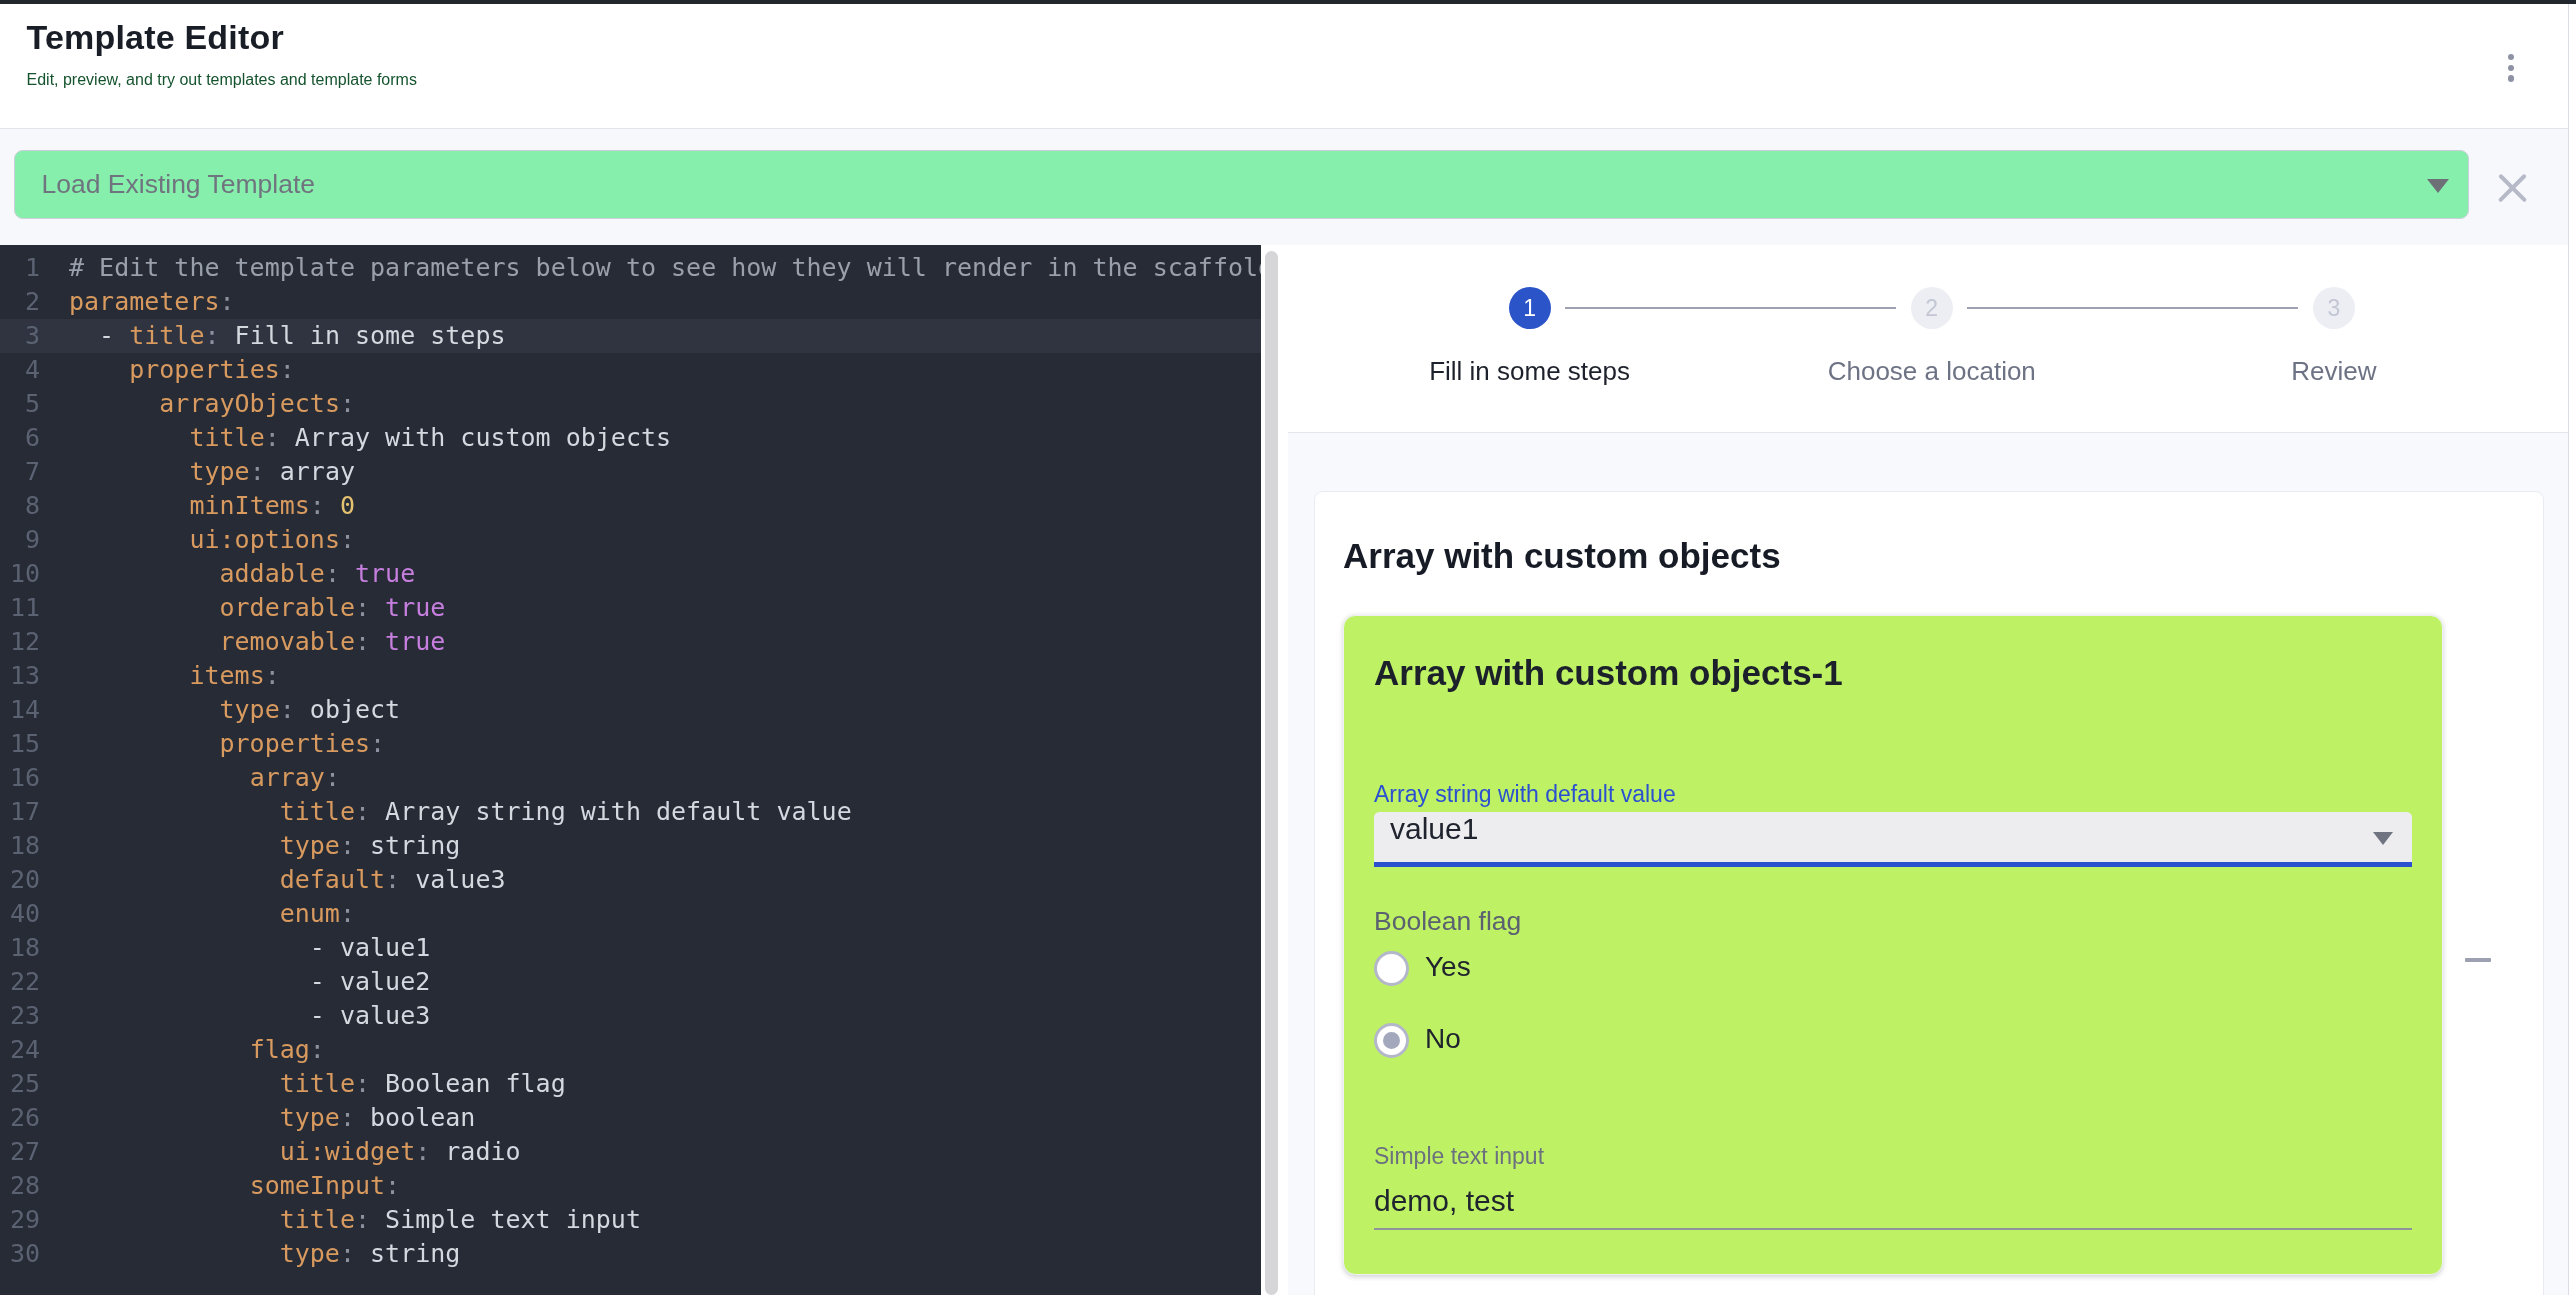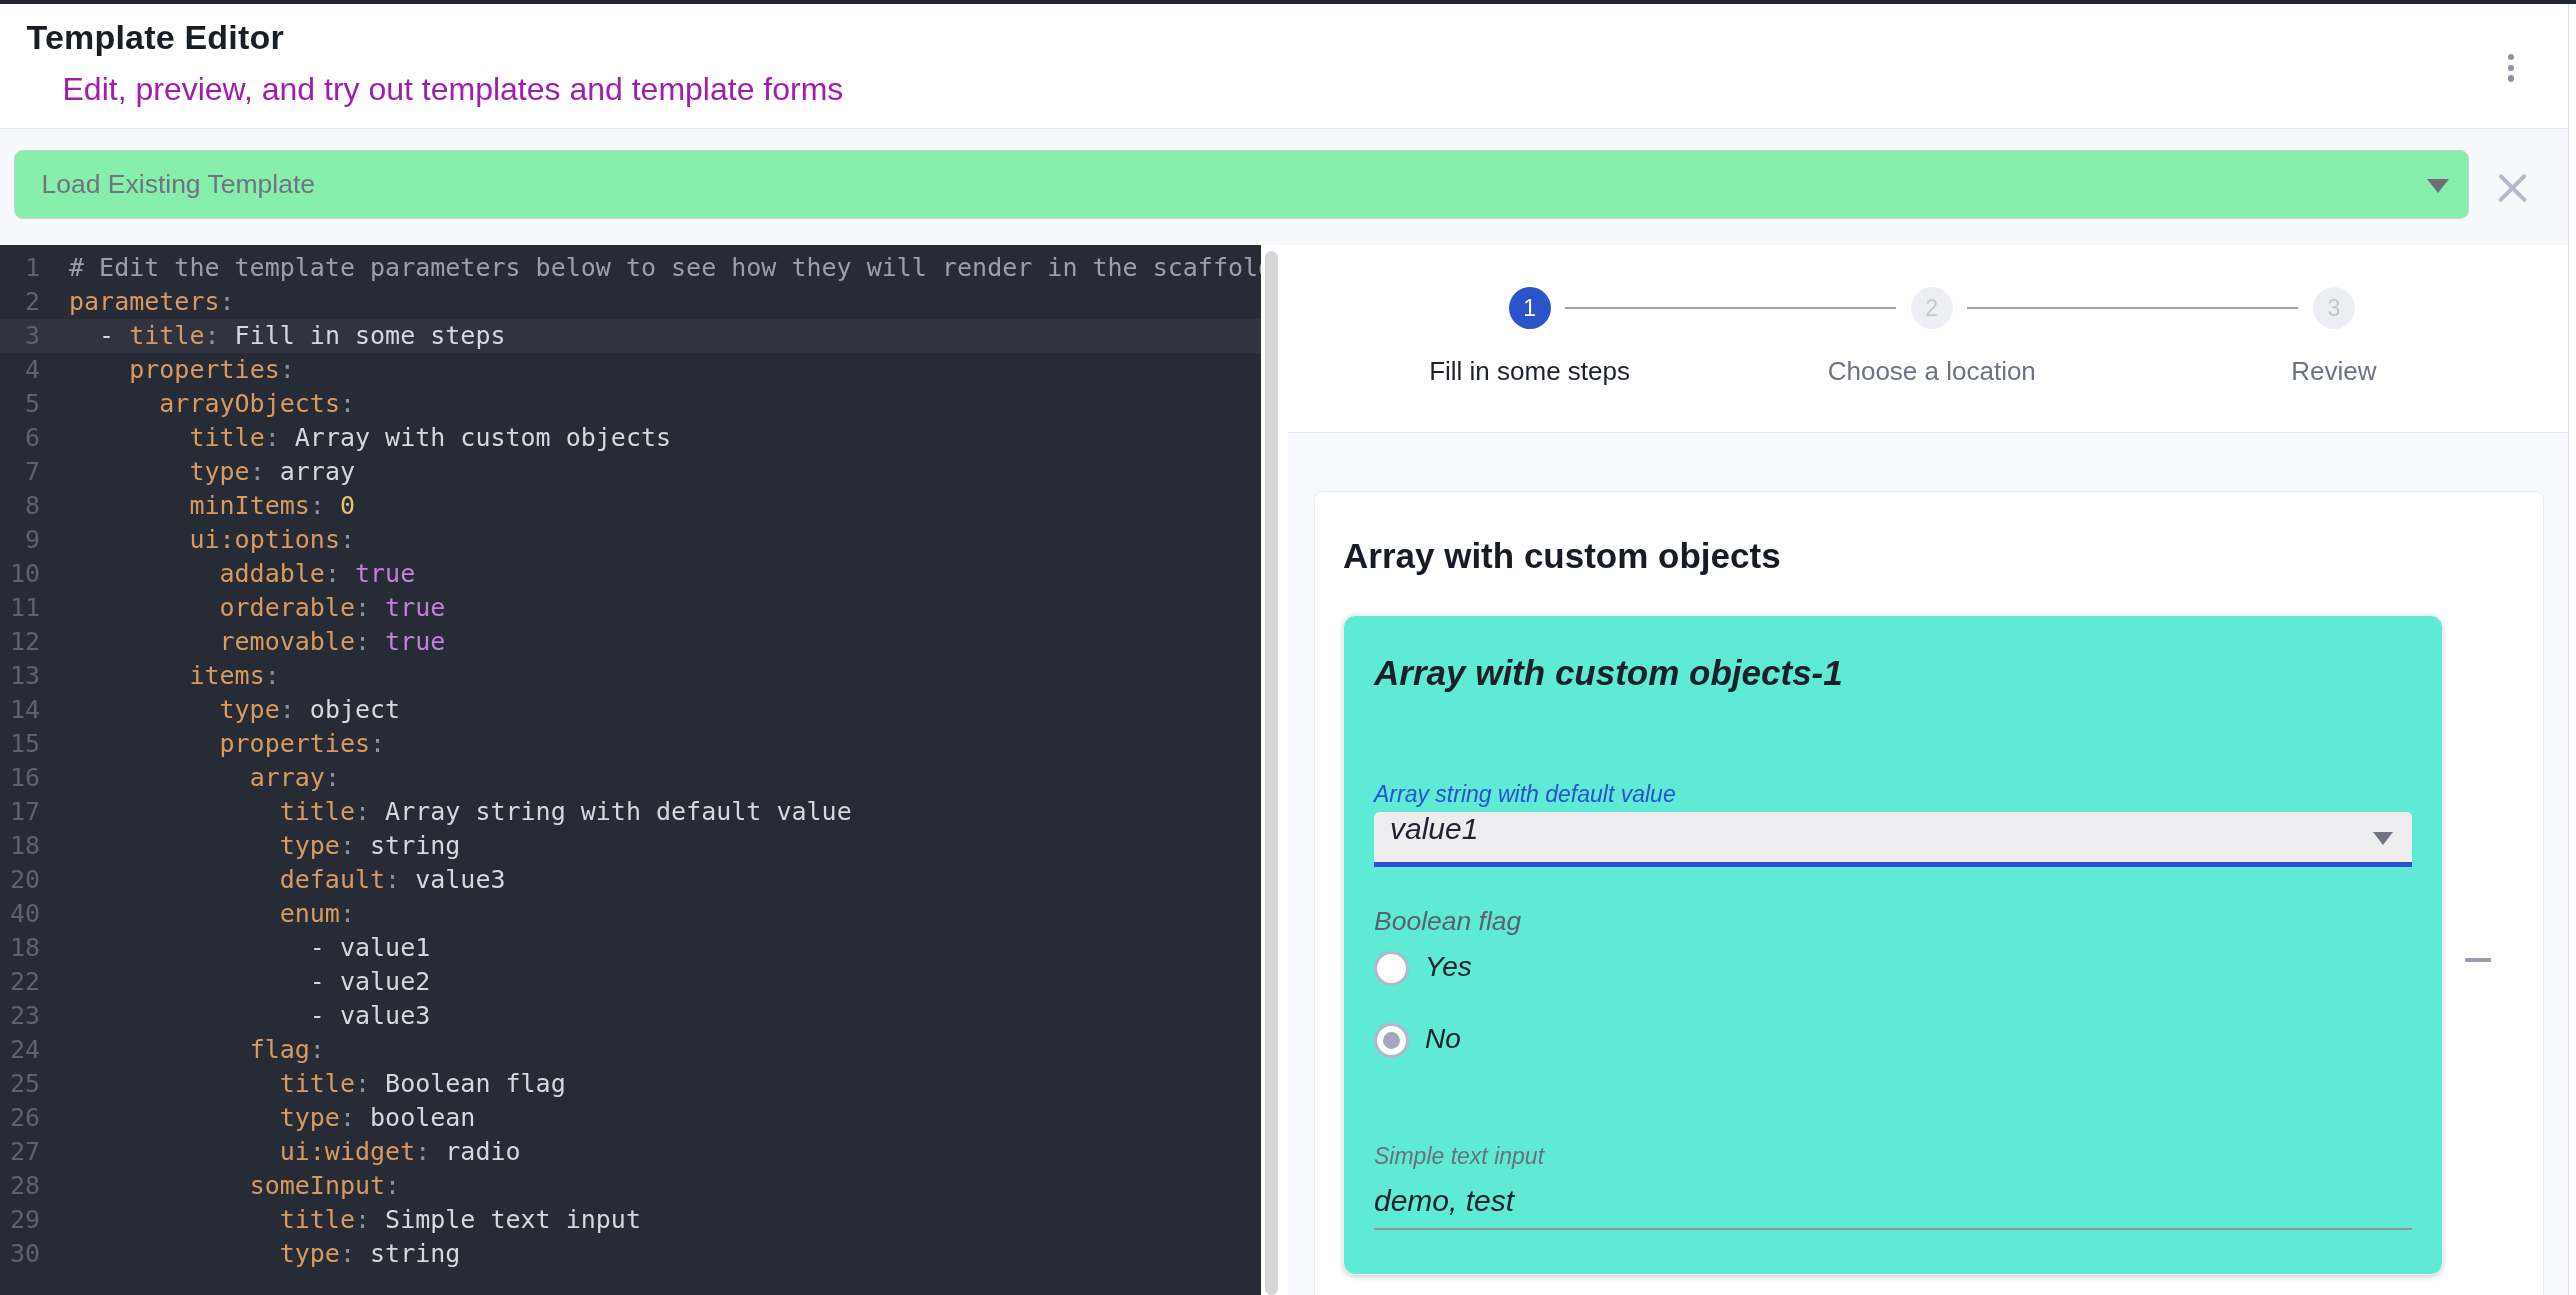--- a/index.html
+++ b/index.html
@@ -6,21 +6,21 @@
   html,body { width:2576px; height:1295px; overflow:hidden; background:#ffffff;
               font-family:"Liberation Sans", sans-serif; }
   .page { position:relative; width:2576px; height:1295px; background:#ffffff; }
 
   
   .top-strip { height:4.4px; width:100%; background:#22262d; }
 
   
   .header { position:relative; height:125px; background:#fff; border-bottom:1.8px solid #e1e4eb; padding:14px 0 0 26.5px; }
   .page-title { font-size:34px; font-weight:700; color:#191d26; letter-spacing:0.2px; }
-  .page-subtitle { margin-top:14px; font-size:32px; color:#a21caf;margin-left:36px; }
+  .page-subtitle { margin-top:14px; font-size:16px; color:#14532d; }
   .kebab-btn { position:absolute; right:42px; top:35px; width:46px; height:57px; background:none; border:none;
                display:flex; flex-direction:column; align-items:center; justify-content:center; gap:4.4px; cursor:pointer; }
   .kebab-btn .dot { width:6.2px; height:6.2px; border-radius:50%; background:#8e92a4; }
 
   
   .toolbar { position:relative; height:116px; background:#f7f8fb; }
   .select-box { position:absolute; left:14px; top:21px; width:2455px; height:69px; background:#86efac;
                 border:1.8px solid #cbcfd9; border-radius:8.8px; display:flex; align-items:center; cursor:pointer; }
   .select-placeholder { font-size:26.5px; color:#70747f; padding-left:26.5px; }
   .caret-down { position:absolute; right:19.4px; top:50%; margin-top:-6.2px; width:0; height:0;
@@ -65,22 +65,22 @@
   .step-col.active .step-label { color:#1d212b; font-weight:500; }
   .connector { position:absolute; top:19.4px; height:2.7px; background:#9da1b0; }
   .connector.c1 { left:calc(16.667% + 35px); width:calc(33.333% - 71px); }
   .connector.c2 { left:calc(50% + 35px);     width:calc(33.333% - 71px); }
 
   
   .content { flex:1; background:#f7f9fc; padding:58px 32px 0 26.5px; overflow:hidden; }
   .outer-card { background:#fff; border:0.9px solid #e8ebf1; border-radius:8.8px; padding:44px 28px 71px 28px; min-height:883px; }
   .section-title { font-size:35px; font-weight:700; color:#161b25; }
   .item-row { margin-top:39px; display:flex; align-items:flex-start; }
-  .inner-card { width:1100px; background:#5eead4; border:0.9px solid #f0f1f5; border-radius:12.4px;
-                box-shadow:0 1.8px 5.3px rgba(40,45,60,.22); padding:37px 30px 44px 30px;font-style:italic; }
+  .inner-card { width:1100px; background:#bef264; border:0.9px solid #f0f1f5; border-radius:12.4px;
+                box-shadow:0 1.8px 5.3px rgba(40,45,60,.22); padding:37px 30px 44px 30px; }
   .item-title { font-size:35px; font-weight:700; color:#1b202b; }
 
   .field-label-blue { display:block; margin-top:88px; font-size:23px; color:var(--primary-blue,#2b50d0); }
   .filled-select { position:relative; margin-top:3.5px; height:55px; background:#ededef; border-radius:5.3px 5.3px 0 0;
                    border-bottom:5.3px solid var(--primary-blue,#2b50d0); display:flex; cursor:pointer; }
   .filled-select .sel-value { font-size:30px; color:#20242e; padding-left:16px; }
   .caret-down.small { right:19.4px; margin-top:-5.3px; border-left-width:10.6px; border-right-width:10.6px; border-top-width:13.3px; border-top-color:#6f7480; }
 
   .group-label { display:block; margin-top:39px; font-size:26.5px; color:#5b6170; }
   .radio-list { margin-top:14px; }

